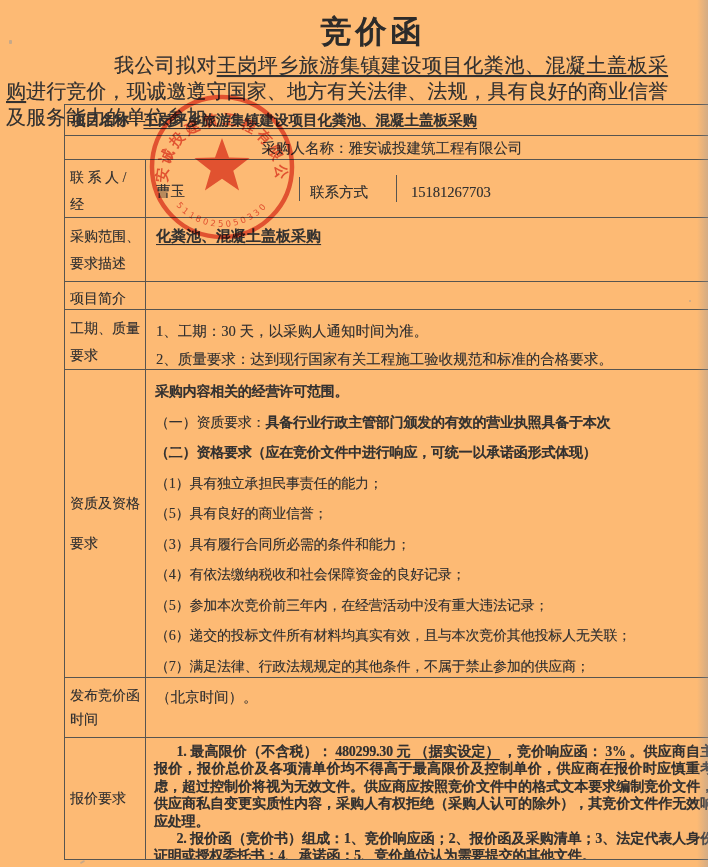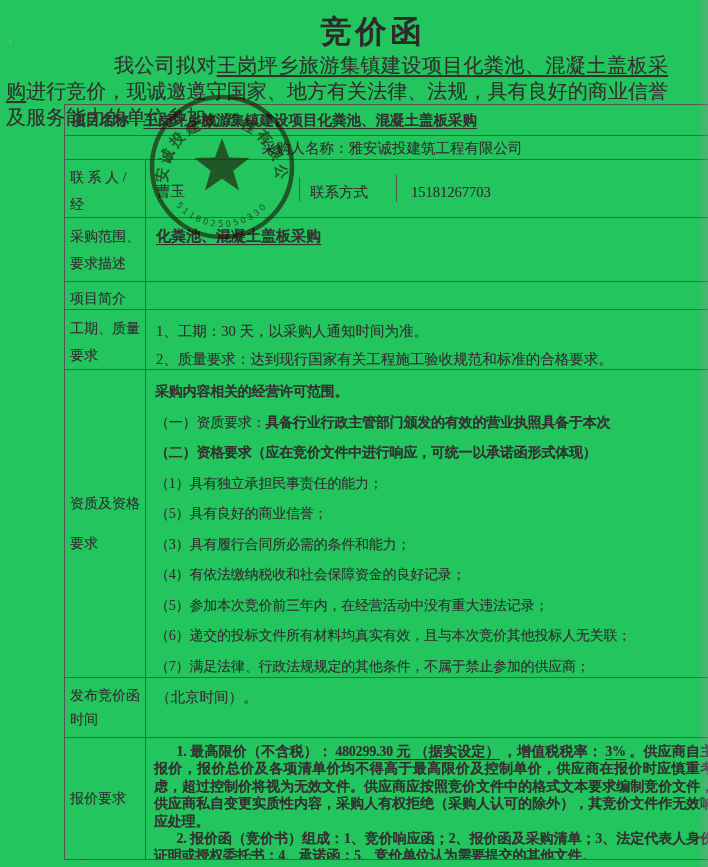--- a/index.html
+++ b/index.html
@@ -1,18 +1,18 @@
 <!DOCTYPE html>
 <html><head>
 <meta charset="utf-8">
 <style>
   html,body{margin:0;padding:0;background:#ffffff;}
   .page{
     position:relative;width:708px;height:867px;overflow:hidden;
-    background:#22c55e;
+    background:#fdba74;
     font-family:"Liberation Serif","DejaVu Serif",serif;
     color:#333130;
     text-shadow:0.3px 0.2px 0 rgba(60,60,60,.45);
   }
   .title{
     position:absolute;top:11px;left:0;width:746px;text-align:center;
     font-size:31px;font-weight:bold;letter-spacing:4px;color:#2c2b2a;
   }
   .intro{
     position:absolute;top:52px;left:6px;width:662px;
@@ -149,21 +149,21 @@
         <div>时间</div>
       </div>
       <div class="vcell pub-val">
         <div>（北京时间）。</div>
       </div>
     </div>
 
     <div class="trow h122">
       <div class="lcell" style="display:flex;align-items:center;padding-top:0;">报价要求</div>
       <div class="vcell quote-val">
-        <div class="qp"><span>1. 最高限价（不含税）：</span><span class="u pad-u">480299.30 元 （据实设定）</span><span>，增值税税率：</span><span class="u pad-u">3%</span><span>。供应商自主报价，报价总价及各项清单价均不得高于最高限价及控制单价，供应商在报价时应慎重考虑，超过控制价将视为无效文件。供应商应按照竞价文件中的格式文本要求编制竞价文件，供应商私自变更实质性内容，采购人有权拒绝（采购人认可的除外），其竞价文件作无效响应处理。</span></div>
+        <div class="qp"><span>1. 最高限价（不含税）：</span><span class="u pad-u">480299.30 元 （据实设定）</span><span>，竞价响应函：</span><span class="u pad-u">3%</span><span>。供应商自主报价，报价总价及各项清单价均不得高于最高限价及控制单价，供应商在报价时应慎重考虑，超过控制价将视为无效文件。供应商应按照竞价文件中的格式文本要求编制竞价文件，供应商私自变更实质性内容，采购人有权拒绝（采购人认可的除外），其竞价文件作无效响应处理。</span></div>
         <div class="qp">2. 报价函（竞价书）组成：1、竞价响应函；2、报价函及采购清单；3、法定代表人身份证明或授权委托书；4、承诺函；5、竞价单位认为需要提交的其他文件。</div>
       </div>
     </div>
 
   </div>
 
   <svg class="seal" viewBox="0 0 160 160" aria-hidden="true">
     <defs>
       <path id="sealTopArc" d="M 26.2,103.8 A 55 55 0 1 1 133.8,103.8" fill="none"></path>
       <path id="sealBottomArc" d="M 30.9,114.4 A 60 60 0 0 0 129.1,114.4" fill="none"></path>

